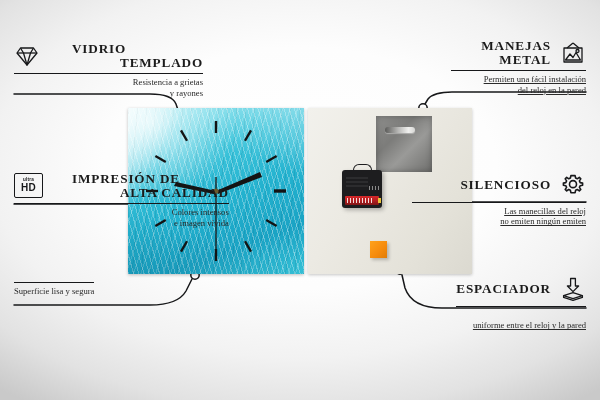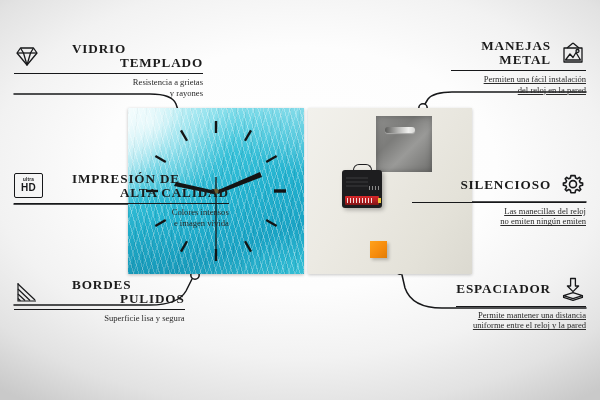--- a/index.html
+++ b/index.html
@@ -256,37 +256,20 @@
       </span>
     </div>
     <div class="rule"></div>
     <div class="desc">
       <span>Colores intensos</span><br>
       <span>e imagen vívida</span>
     </div>
   </div>
 
   <div class="feat left" id="f-bordes">
-    <div class="head">
-      <span class="ico">
-        <svg viewBox="0 0 26 26" xmlns="http://www.w3.org/2000/svg">
-          <g stroke="#17181a" stroke-width="1.2" fill="none">
-            <path d="M4,4 L4,22 L22,22"></path>
-            <path d="M4,5 L21,21"></path>
-            <path d="M4,10 L16,21.5"></path>
-            <path d="M4,15 L11,21.5"></path>
-            <path d="M4,19.5 L6.5,21.8"></path>
-          </g>
-        </svg>
-      </span>
-      <span class="titles">
-        <span>BORDES</span>
-        <span class="l2">PULIDOS</span>
-      </span>
-    </div>
     <div class="rule"></div>
     <div class="desc">
       <span>Superficie lisa y segura</span>
     </div>
   </div>
 
   <div class="feat right" id="f-manejas">
     <div class="head">
       <span class="titles">
         <span>MANEJAS</span>
@@ -348,18 +331,18 @@
           <g fill="none" stroke="#17181a" stroke-width="1.3" stroke-linejoin="round">
             <path d="M10.6,2.5 L15.4,2.5 L15.4,10 L18.6,10 L13,15.6 L7.4,10 L10.6,10 Z"></path>
             <path d="M13,16.6 L3.6,19.6 L13,22.6 L22.4,19.6 Z"></path>
             <path d="M3.6,19.6 L3.6,21.4 L13,24.4 L22.4,21.4 L22.4,19.6"></path>
           </g>
         </svg>
       </span>
     </div>
     <div class="rule"></div>
     <div class="desc">
-      <span>Permite mantener una distancia</span><br>
+      <br>
       <span>uniforme entre el reloj y la pared</span>
     </div>
   </div>
 
 </div>
 
 </body></html>

